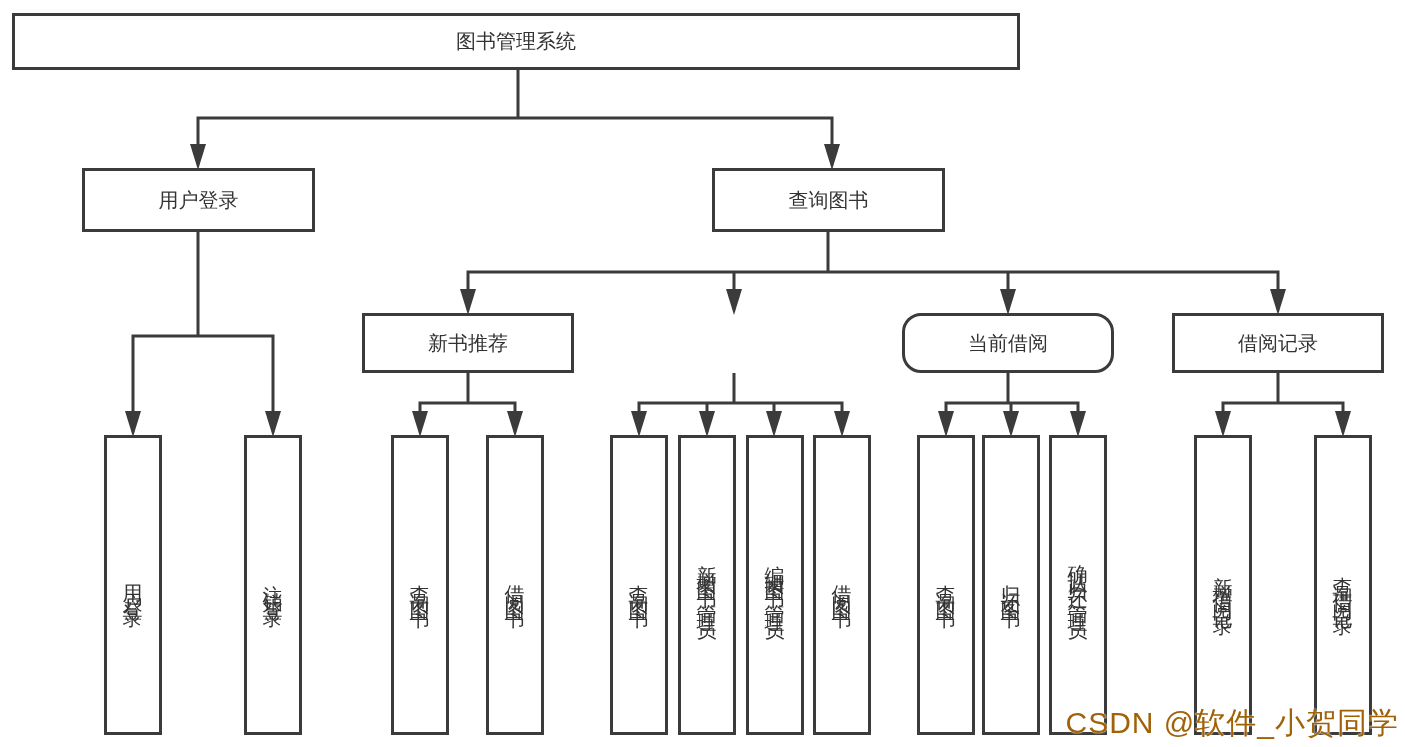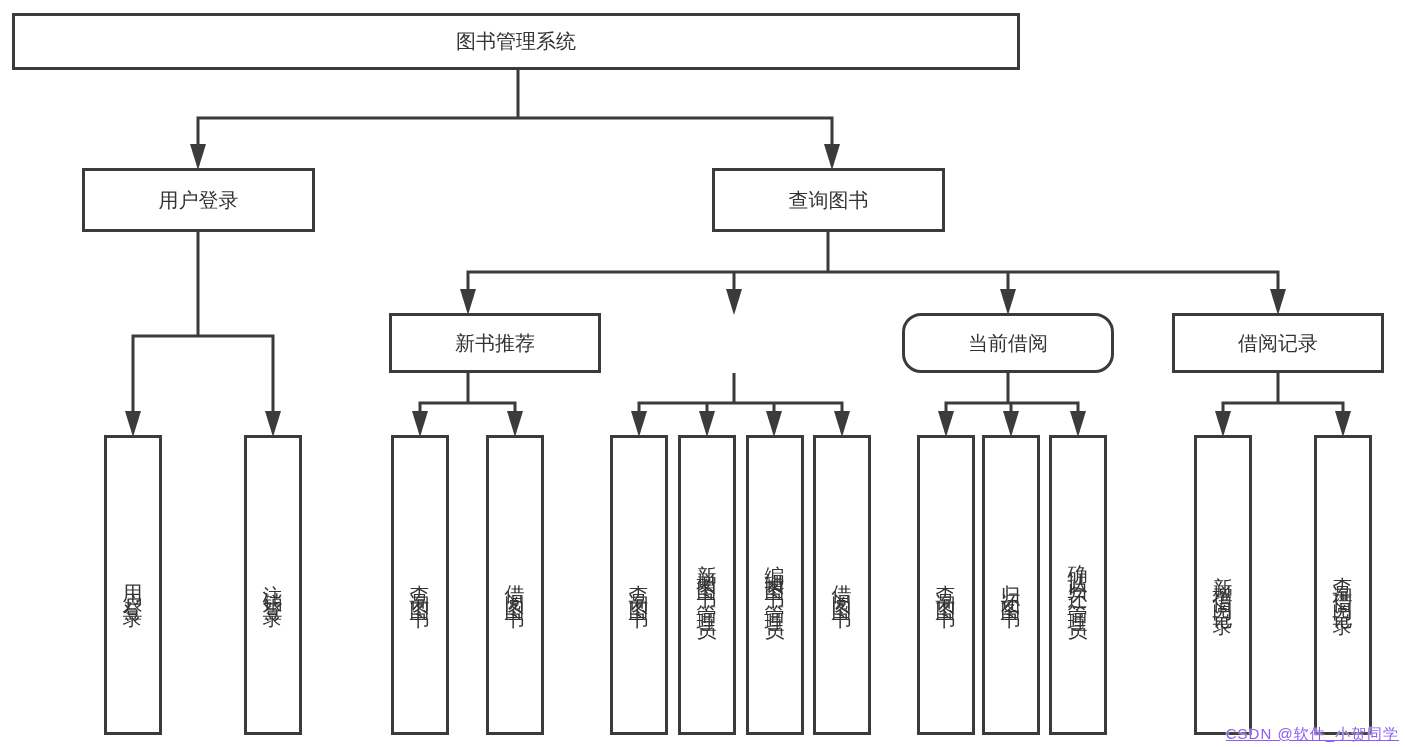--- a/index.html
+++ b/index.html
@@ -26,26 +26,25 @@
     writing-mode:vertical-rl;
     letter-spacing:8px;
     font-size:20px;
     color:#333333;
     line-height:1;
   }
   .watermark{
     position:absolute;
     right:6px;bottom:3px;
     z-index:3;
-    color:#8b5cf6;
-    font-size:15px;
+    color:#a16207;
+    font-size:30px;
     letter-spacing:1px;
     text-shadow:0 0 2px #ffffff, 0 0 1px #ffffff;
     white-space:nowrap;
-    text-decoration:underline;
   }
 </style>
 </head>
 <body>
 
 <div class="canvas">
 
   <svg class="connectors" width="1405" height="747" viewBox="0 0 1405 747">
     <g stroke="#3b3b3b" stroke-width="3" fill="none">
 
@@ -84,21 +83,21 @@
       <polygon points="1215,411 1231,411 1223,437"></polygon>
       <polygon points="1335,411 1351,411 1343,437"></polygon>
     </g>
   </svg>
 
   <div class="box" style="left:12px;top:13px;width:1008px;height:57px;">图书管理系统</div>
 
   <div class="box" style="left:82px;top:168px;width:233px;height:64px;">用户登录</div>
   <div class="box" style="left:712px;top:168px;width:233px;height:64px;">查询图书</div>
 
-  <div class="box" style="left:362px;top:313px;width:212px;height:60px;margin-left:27px;">新书推荐</div>
+  <div class="box" style="left:362px;top:313px;width:212px;height:60px;">新书推荐</div>
   <div class="box" style="left:902px;top:313px;width:212px;height:60px;border-radius:19px;">当前借阅</div>
   <div class="box" style="left:1172px;top:313px;width:212px;height:60px;">借阅记录</div>
 
   <div class="box leaf" style="left:104px;top:435px;width:58px;height:300px;">
     <span class="vtext">用户登录</span>
   </div>
   <div class="box leaf" style="left:244px;top:435px;width:58px;height:300px;">
     <span class="vtext">注销登录</span>
   </div>
 

